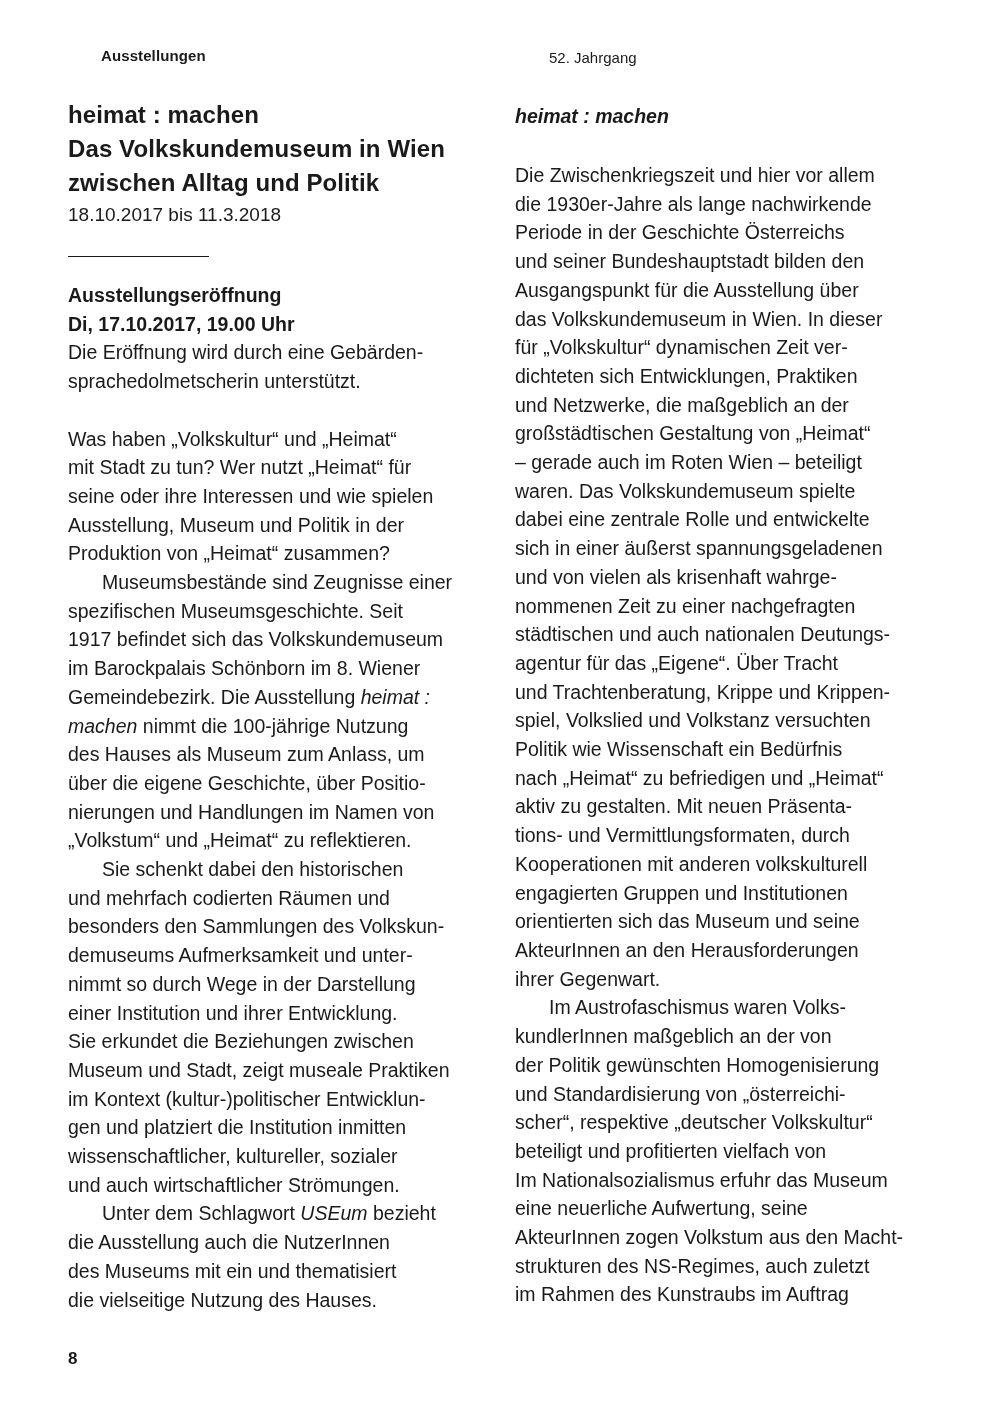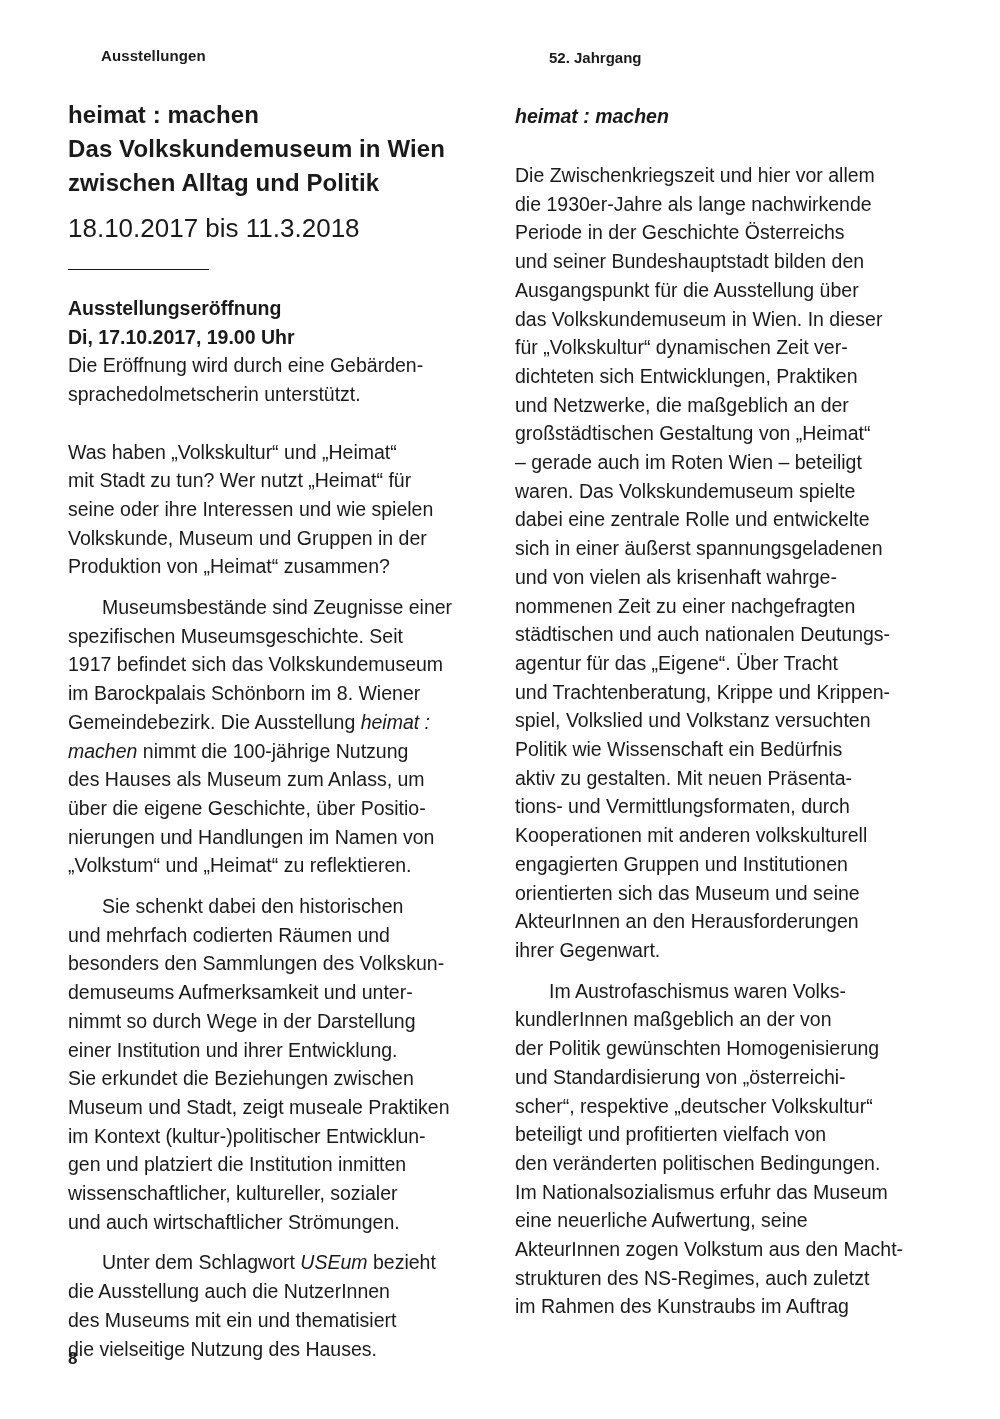--- a/index.html
+++ b/index.html
@@ -7,40 +7,40 @@
       width: 1000px; height: 1419px; position: relative; overflow: hidden;
       font-family: "Liberation Sans", "DejaVu Sans", sans-serif;
       color: #1a1a1a;
     }
     .running-left {
       position: absolute; left: 101px; top: 47px;
       font-size: 15px; font-weight: bold; letter-spacing: 0.1px;
     }
     .running-right {
       position: absolute; left: 549px; top: 49px;
-      font-size: 15px; font-weight: bold;
+      font-size: 15px; font-weight: normal;
     }
     .col-left { position: absolute; left: 68px; top: 98px; width: 430px; }
     .col-right { position: absolute; left: 515px; top: 98px; width: 440px; }
     .title {
       font-size: 24px; font-weight: bold; line-height: 34px; margin: 0;
       letter-spacing: 0.1px;
     }
     .date-range {
-      font-size: 26px; line-height: 28px; margin-top: 14px;
+      font-size: 19px; line-height: 28px; margin-top: 1px;
     }
     .rule {
       width: 141px; height: 0; border-top: 1px solid #1a1a1a;
       margin-top: 27px; margin-bottom: 0;
     }
     .line {
       font-size: 19.5px; line-height: 28.7px; white-space: nowrap;
     }
     .bold { font-weight: bold; }
-    .indent { padding-left: 34px; margin-top: 12px; }
+    .indent { padding-left: 34px; }
     .gap { height: 28.7px; }
     .opening { margin-top: 24px; }
     .right-head {
       font-size: 19.5px; font-weight: bold; font-style: italic;
       line-height: 28px; height: 28px; margin-top: 4px;
     }
     .right-body { margin-top: 31px; }
     em { font-style: italic; }
     .page-number {
       position: absolute; left: 68px; top: 1349px;
@@ -68,21 +68,21 @@
     <div class="line">Die Eröffnung wird durch eine Gebärden-</div>
     <div class="line">sprachedolmetscherin unterstützt.</div>
   </div>
 
   <div class="gap"></div>
 
   <div>
     <div class="line">Was haben „Volkskultur“ und „Heimat“</div>
     <div class="line">mit Stadt zu tun? Wer nutzt „Heimat“ für</div>
     <div class="line">seine oder ihre Interessen und wie spielen</div>
-    <div class="line">Volkskunde, Museum und Gruppen in der</div>
+    <div class="line">Ausstellung, Museum und Politik in der</div>
     <div class="line">Produktion von „Heimat“ zusammen?</div>
   </div>
 
   <div>
     <div class="line indent">Museumsbestände sind Zeugnisse einer</div>
     <div class="line">spezifischen Museumsgeschichte. Seit</div>
     <div class="line">1917 befindet sich das Volkskundemuseum</div>
     <div class="line">im Barockpalais Schönborn im 8. Wiener</div>
     <div class="line"><span>Gemeindebezirk. Die Ausstellung </span><em>heimat :</em></div>
     <div class="line"><em>machen</em><span> nimmt die 100-jährige Nutzung</span></div>
@@ -133,37 +133,37 @@
     <div class="line">waren. Das Volkskundemuseum spielte</div>
     <div class="line">dabei eine zentrale Rolle und entwickelte</div>
     <div class="line">sich in einer äußerst spannungsgeladenen</div>
     <div class="line">und von vielen als krisenhaft wahrge-</div>
     <div class="line">nommenen Zeit zu einer nachgefragten</div>
     <div class="line">städtischen und auch nationalen Deutungs-</div>
     <div class="line">agentur für das „Eigene“. Über Tracht</div>
     <div class="line">und Trachtenberatung, Krippe und Krippen-</div>
     <div class="line">spiel, Volkslied und Volkstanz versuchten</div>
     <div class="line">Politik wie Wissenschaft ein Bedürfnis</div>
+    <div class="line">nach „Heimat“ zu befriedigen und „Heimat“</div>
     <div class="line">aktiv zu gestalten. Mit neuen Präsenta-</div>
     <div class="line">tions- und Vermittlungsformaten, durch</div>
     <div class="line">Kooperationen mit anderen volkskulturell</div>
     <div class="line">engagierten Gruppen und Institutionen</div>
     <div class="line">orientierten sich das Museum und seine</div>
     <div class="line">AkteurInnen an den Herausforderungen</div>
     <div class="line">ihrer Gegenwart.</div>
   </div>
 
   <div>
     <div class="line indent">Im Austrofaschismus waren Volks-</div>
     <div class="line">kundlerInnen maßgeblich an der von</div>
     <div class="line">der Politik gewünschten Homogenisierung</div>
     <div class="line">und Standardisierung von „österreichi-</div>
     <div class="line">scher“, respektive „deutscher Volkskultur“</div>
     <div class="line">beteiligt und profitierten vielfach von</div>
-    <div class="line">den veränderten politischen Bedingungen.</div>
     <div class="line">Im Nationalsozialismus erfuhr das Museum</div>
     <div class="line">eine neuerliche Aufwertung, seine</div>
     <div class="line">AkteurInnen zogen Volkstum aus den Macht-</div>
     <div class="line">strukturen des NS-Regimes, auch zuletzt</div>
     <div class="line">im Rahmen des Kunstraubs im Auftrag</div>
   </div>
 </div>
 
 <div class="page-number">8</div>
 

